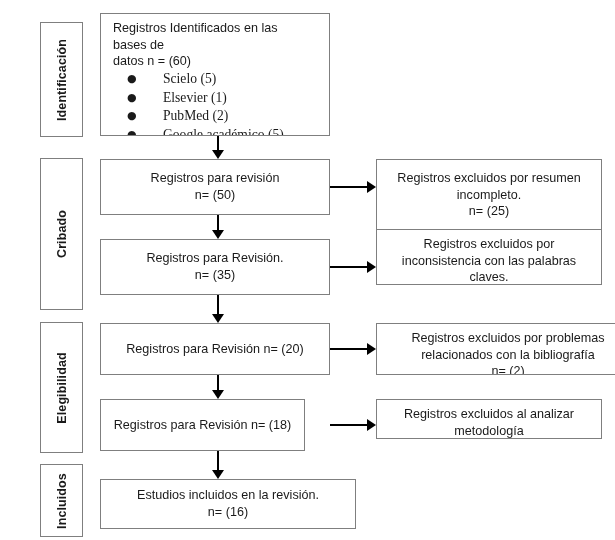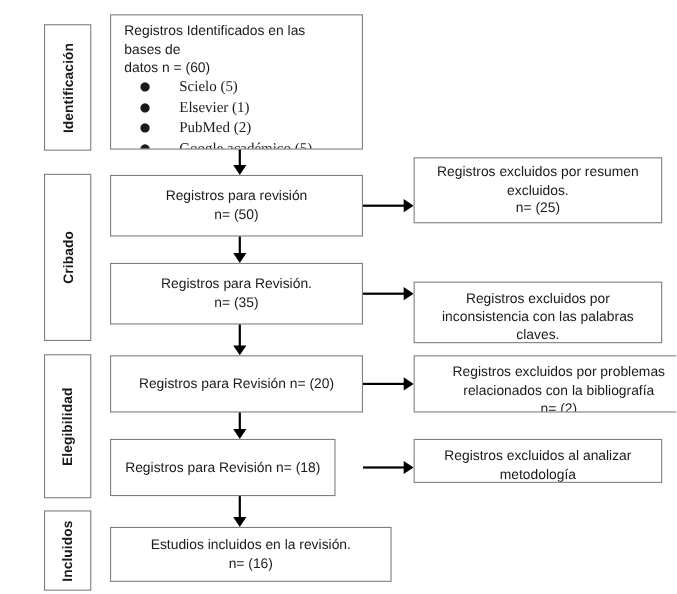--- a/index.html
+++ b/index.html
@@ -199,24 +199,24 @@
       <div>Registros para revisión</div>
       <div>n= (50)</div>
     </div>
   </div>
 
   <div class="arrow-h" style="left:330px; top:179px; width:46px; height:16px;">
     <div class="shaft" style="width:38px;"></div>
     <div class="head"></div>
   </div>
 
-  <div class="box content-box" style="left:376px; top:143px; width:226px; height:60px;">
+  <div class="box content-box" style="left:376px; top:159px; width:226px; height:72px;">
     <div class="cb-inner cb-center">
       <div>Registros excluidos por resumen</div>
-      <div>excluidos.</div>
+      <div>incompleto.</div>
       <div>n= (25)</div>
     </div>
   </div>
 
   <div class="arrow-v" style="left:210px; top:215px; width:16px; height:24px;">
     <div class="shaft" style="height:17px;"></div>
     <div class="head"></div>
   </div>
 
   <div class="box content-box" style="left:100px; top:239px; width:230px; height:56px;">
@@ -224,21 +224,21 @@
       <div>Registros para Revisión.</div>
       <div>n= (35)</div>
     </div>
   </div>
 
   <div class="arrow-h" style="left:330px; top:259px; width:46px; height:16px;">
     <div class="shaft" style="width:38px;"></div>
     <div class="head"></div>
   </div>
 
-  <div class="box content-box" style="left:376px; top:256px; width:226px; height:56px;">
+  <div class="box content-box" style="left:376px; top:229px; width:226px; height:56px;">
     <div class="cb-inner cb-center cb-top">
       <div>Registros excluidos por</div>
       <div>inconsistencia con las palabras</div>
       <div>claves.</div>
     </div>
   </div>
 
   <div class="arrow-v" style="left:210px; top:295px; width:16px; height:28px;">
     <div class="shaft" style="height:21px;"></div>
     <div class="head"></div>

